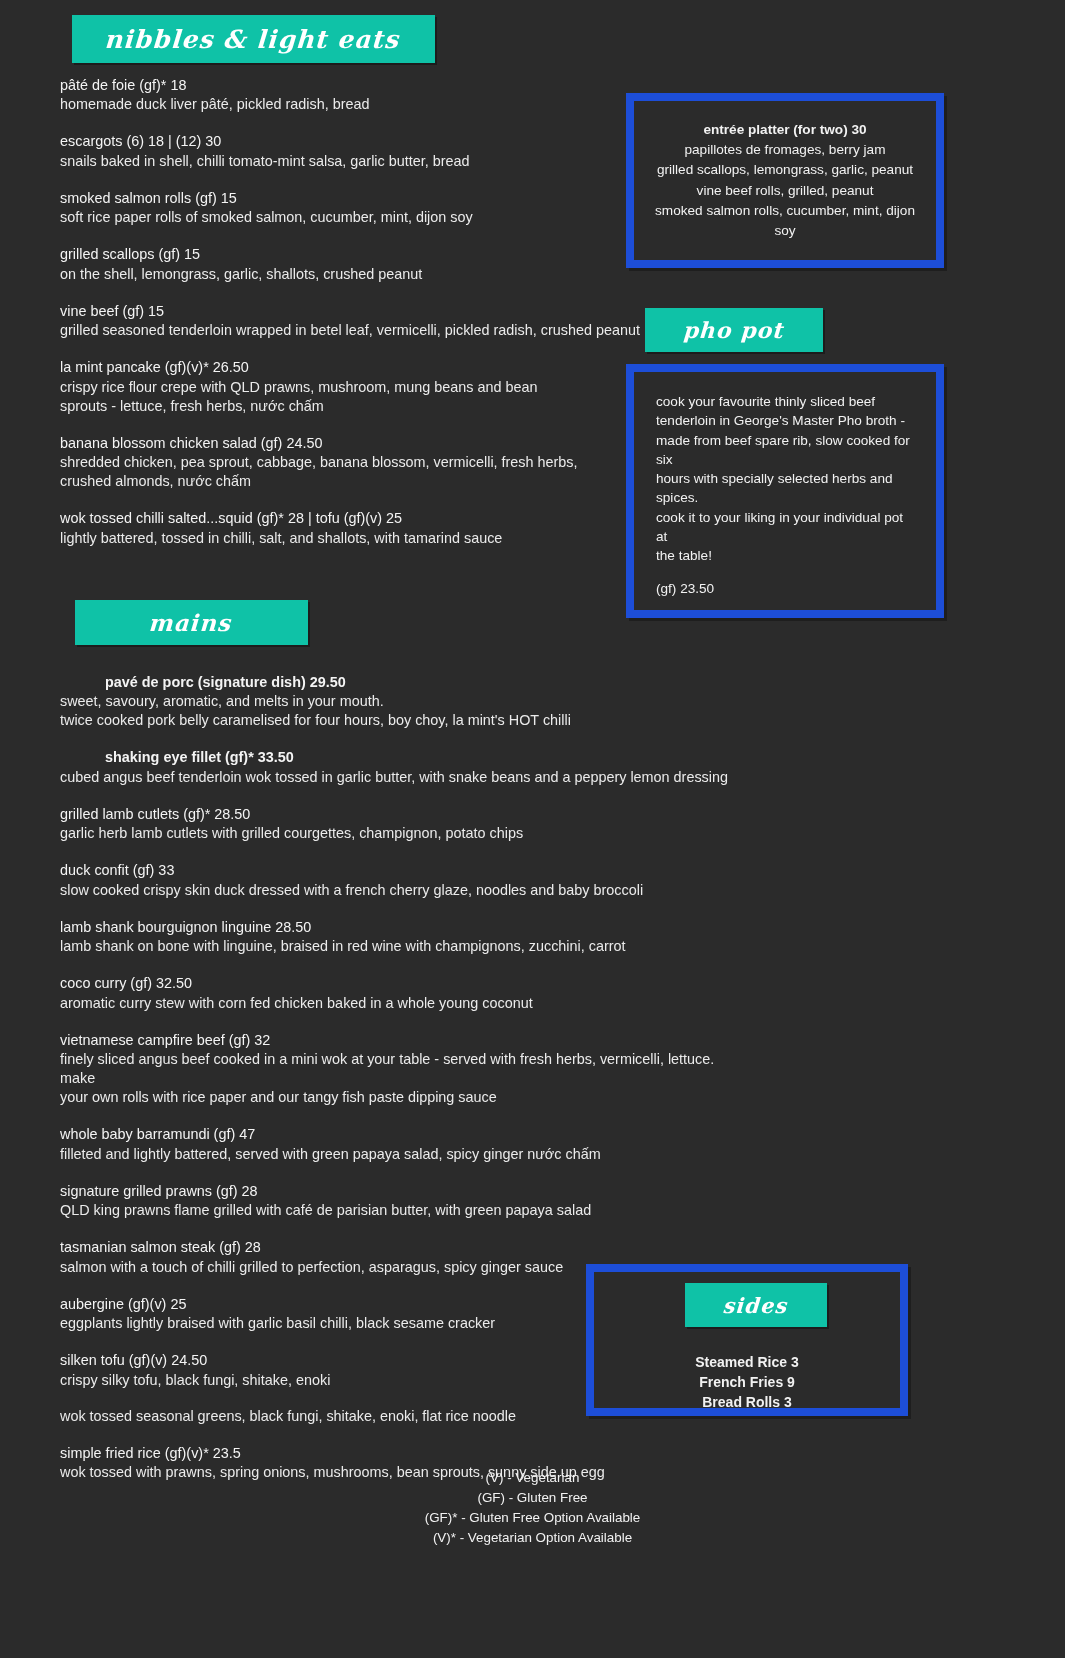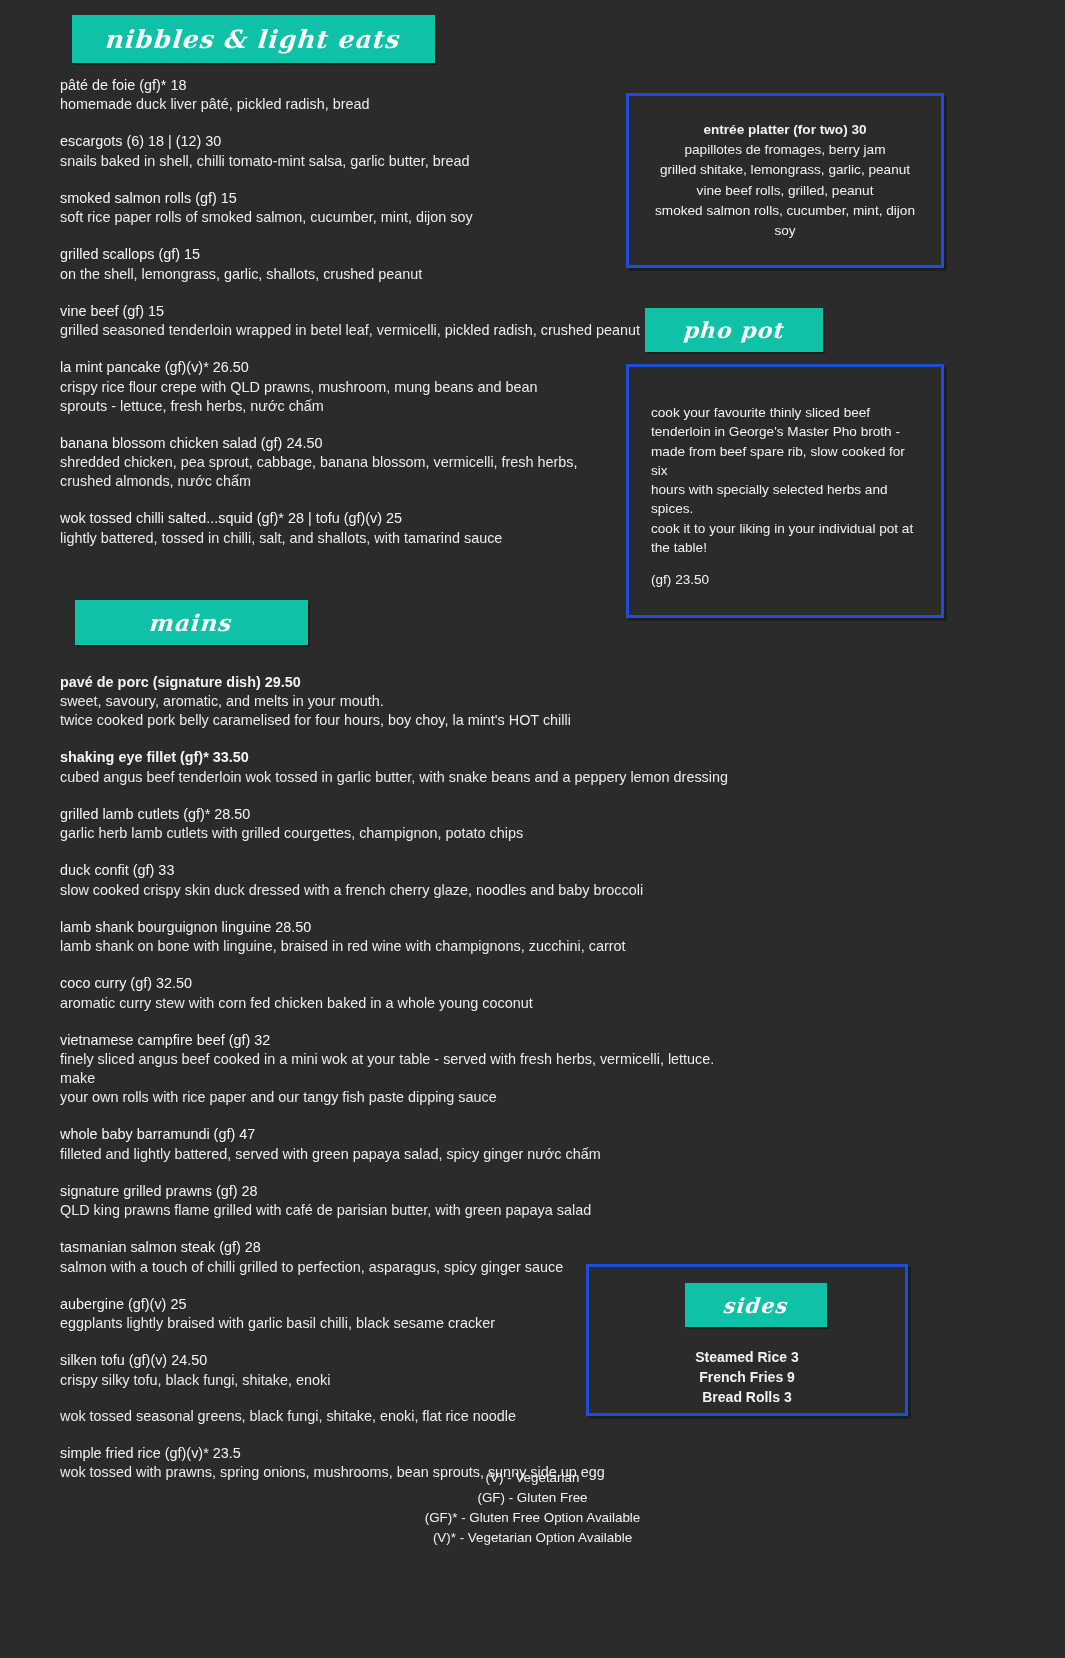--- a/index.html
+++ b/index.html
@@ -71,32 +71,32 @@
   #nibbles-list { top: 75px; width: 620px; }
   #mains-list   { top: 672px; width: 680px; }
 
   .menu-item { margin-bottom: 17px; }
   .item-title {
     font-size: 14.4px;
     line-height: 1.42;
     color: #f4f4f4;
     white-space: pre-wrap;
   }
-  .item-title.bold { font-weight: bold; }
+  .item-title.bold { font-weight: bold; margin-left: 45px; }
   .item-desc {
     font-size: 14.4px;
     line-height: 1.32;
     color: #ebebeb;
     white-space: pre-wrap;
   }
 
   
   .frame-box {
     position: absolute;
-    border: 3px solid #1d4ed8;
+    border: 8px solid #1d4ed8;
     background: #2b2b2b;
     box-shadow: 3px 3px 0 rgba(0,0,0,0.3);
   }
   .frame-inner {
     border: 1px solid #6d6d6d;
     width: 100%;
     height: 100%;
     padding: 14px 16px;
   }
 
@@ -113,21 +113,21 @@
   .entree-line.bold { font-weight: bold; }
 
   #box-pho {
     left: 626px; top: 364px;
     width: 318px; height: 254px;
   }
   #box-pho .frame-inner { border: none; padding: 20px 22px; }
   .pho-para {
     font-size: 13.6px;
     line-height: 1.42;
-    margin: 16px 0 15px 0;
+    margin: 0 0 15px 0;
     white-space: pre-wrap;
   }
   .pho-price { font-size: 13.6px; margin: 0; }
 
   #box-sides {
     left: 586px; top: 1264px;
     width: 322px; height: 152px;
   }
   #box-sides .frame-inner {
     border: none;
@@ -253,21 +253,21 @@
       <div class="item-title">simple fried rice (gf)(v)* 23.5</div>
       <div class="item-desc">wok tossed with prawns, spring onions, mushrooms, bean sprouts, sunny side up egg</div>
     </div>
   </div>
 
 <div class="frame-box" id="box-entree">
   <div class="frame-inner">
     <div class="entree-lines" id="entree-lines">
         <div class="entree-line bold">entrée platter (for two) 30</div>
         <div class="entree-line">papillotes de fromages, berry jam</div>
-        <div class="entree-line">grilled shitake, lemongrass, garlic, peanut</div>
+        <div class="entree-line">grilled scallops, lemongrass, garlic, peanut</div>
         <div class="entree-line">vine beef rolls, grilled, peanut</div>
         <div class="entree-line">smoked salmon rolls, cucumber, mint, dijon soy</div>
       </div>
   </div>
 </div>
 
 <div class="banner" id="banner-pho">
   <span class="banner-text">pho pot</span>
 </div>
 

